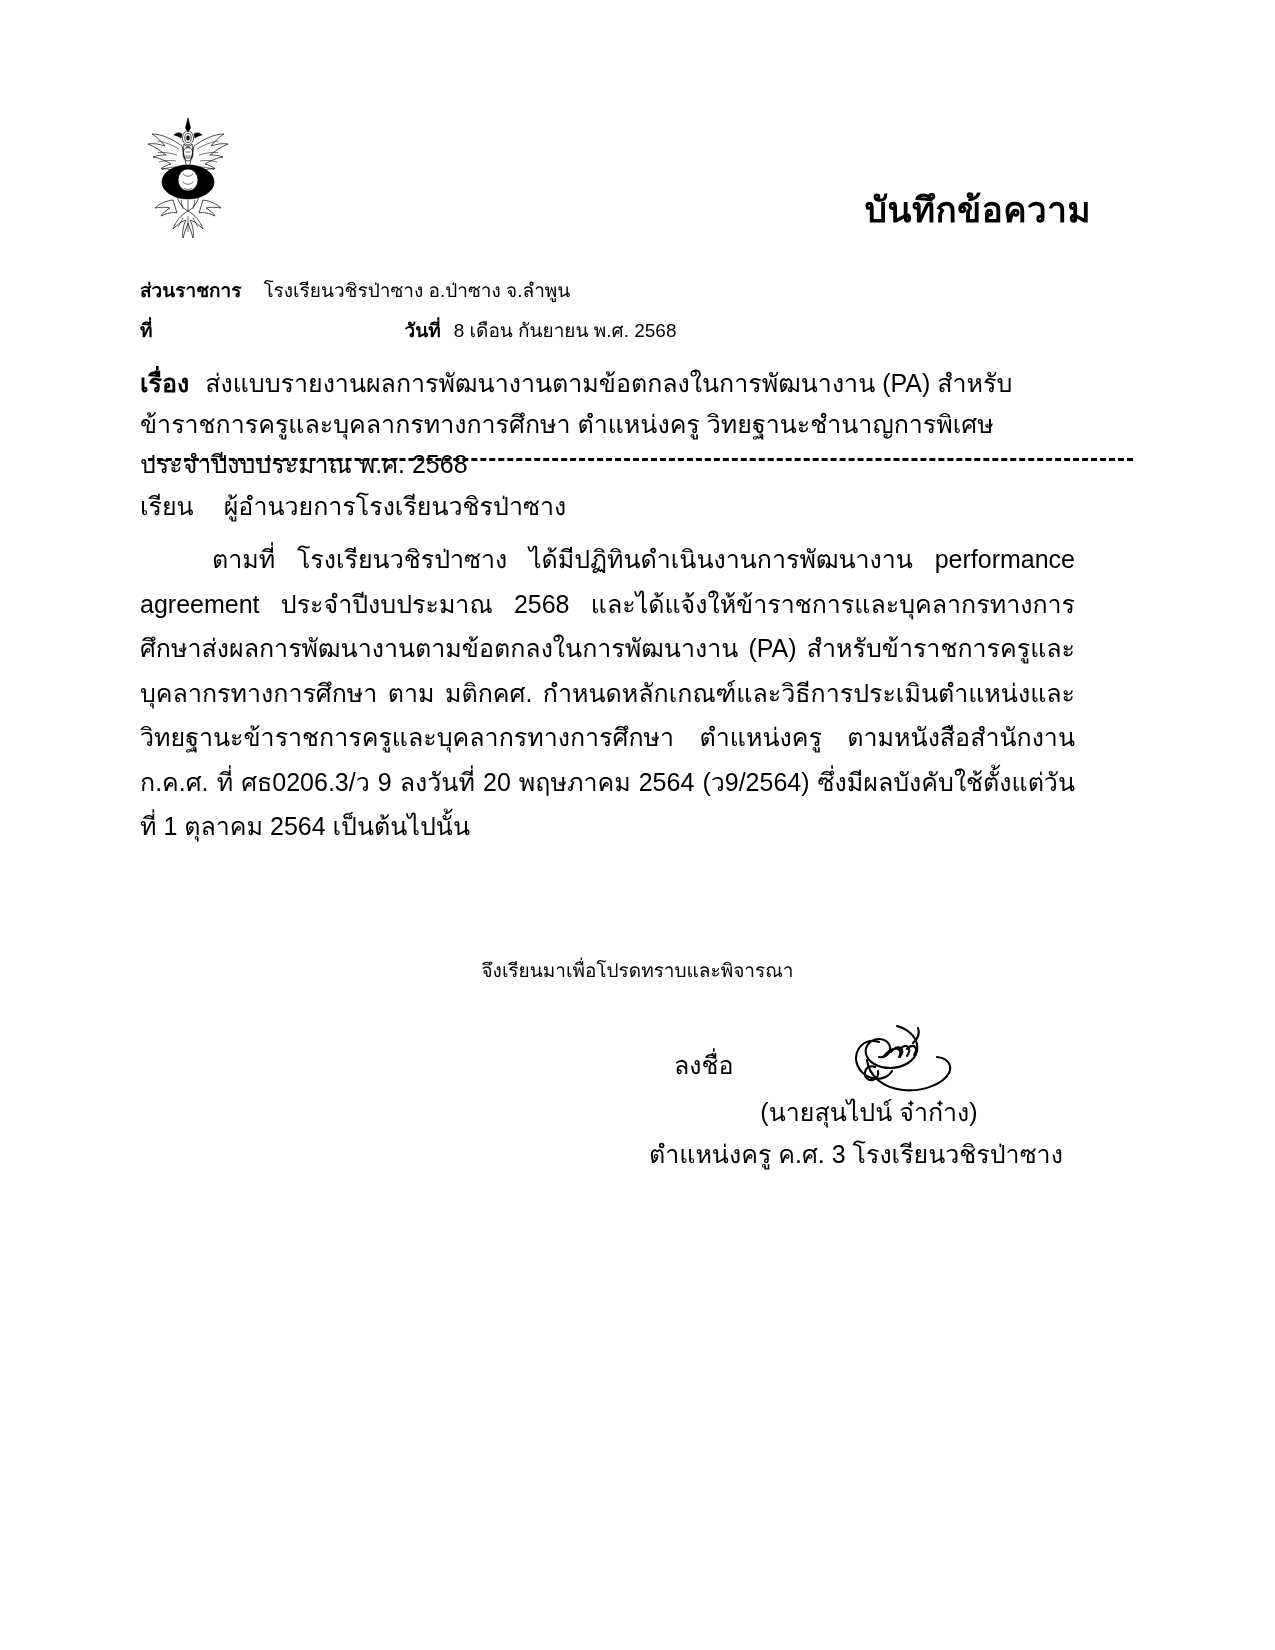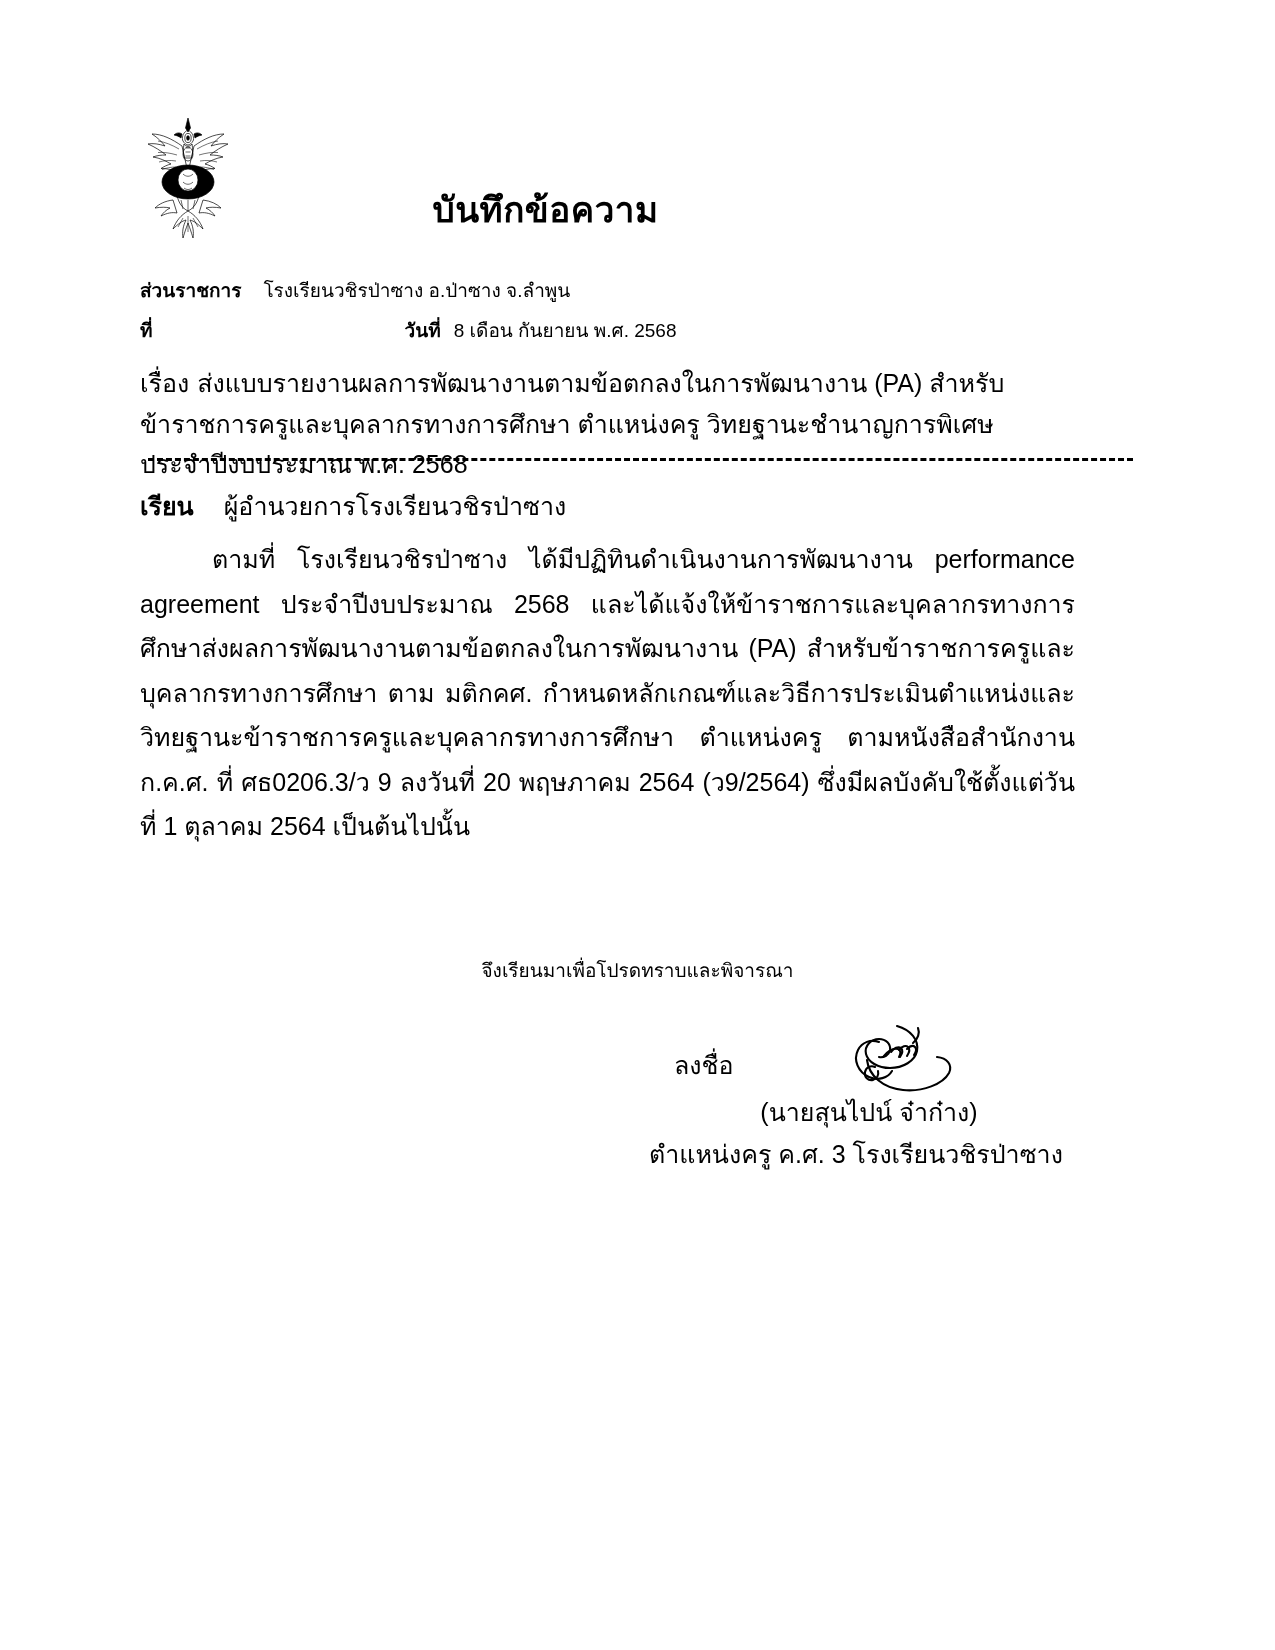--- a/index.html
+++ b/index.html
@@ -28,21 +28,21 @@
     width: 110px;
     height: 135px;
   }
   .emblem-wrap svg { display: block; width: 110px; height: 135px; }
 
   .doc-title {
     position: absolute;
     left: 0;
     top: 182px;
     width: 1091px;
-    text-align: center;
+    text-align: right;
     font-size: 35px;
     font-weight: bold;
     letter-spacing: 0.5px;
     font-family: Liberation Mono, monospace;
   }
 
   
   .field-row {
     position: absolute;
     left: 140px;
@@ -63,41 +63,41 @@
 
   
   .subject-block {
     position: absolute;
     left: 140px;
     top: 363px;
     width: 930px;
     font-size: 25px;
     line-height: 1.62;
   }
-  .subject-block .lbl { font-weight: normal; margin-right: 8px; }
+  .subject-block .lbl { font-weight: bold; margin-right: 16px; }
 
   
   .divider {
     position: absolute;
     left: 148px;
     top: 458px;
     width: 985px;
     height: 0;
     border-top: 3px dashed #000000;
   }
 
   
   .salutation {
     position: absolute;
     left: 140px;
     top: 486px;
     font-size: 25px;
     white-space: nowrap;
   }
-  .salutation .lbl { font-weight: bold; }
+  .salutation .lbl { font-weight: normal; }
   .salutation .gap { display: inline-block; width: 30px; }
 
   
   .body-block {
     position: absolute;
     left: 140px;
     top: 537px;
     width: 935px;
     font-size: 25px;
     line-height: 1.78;

